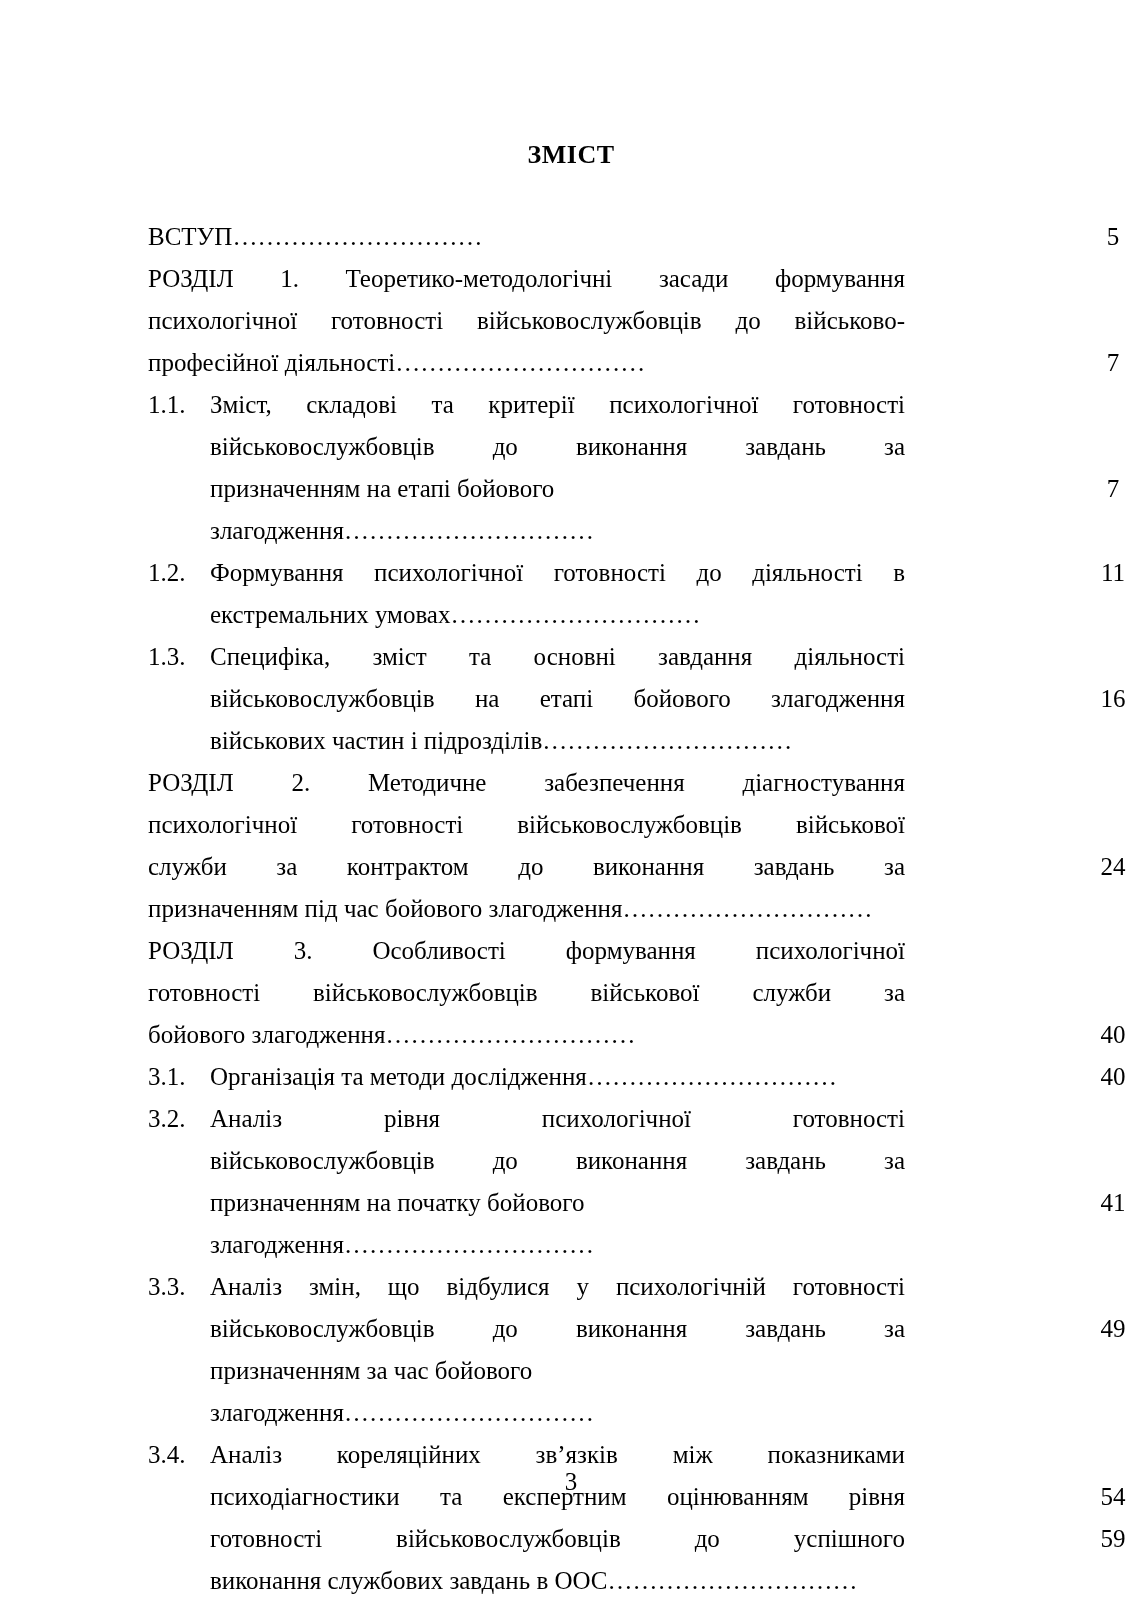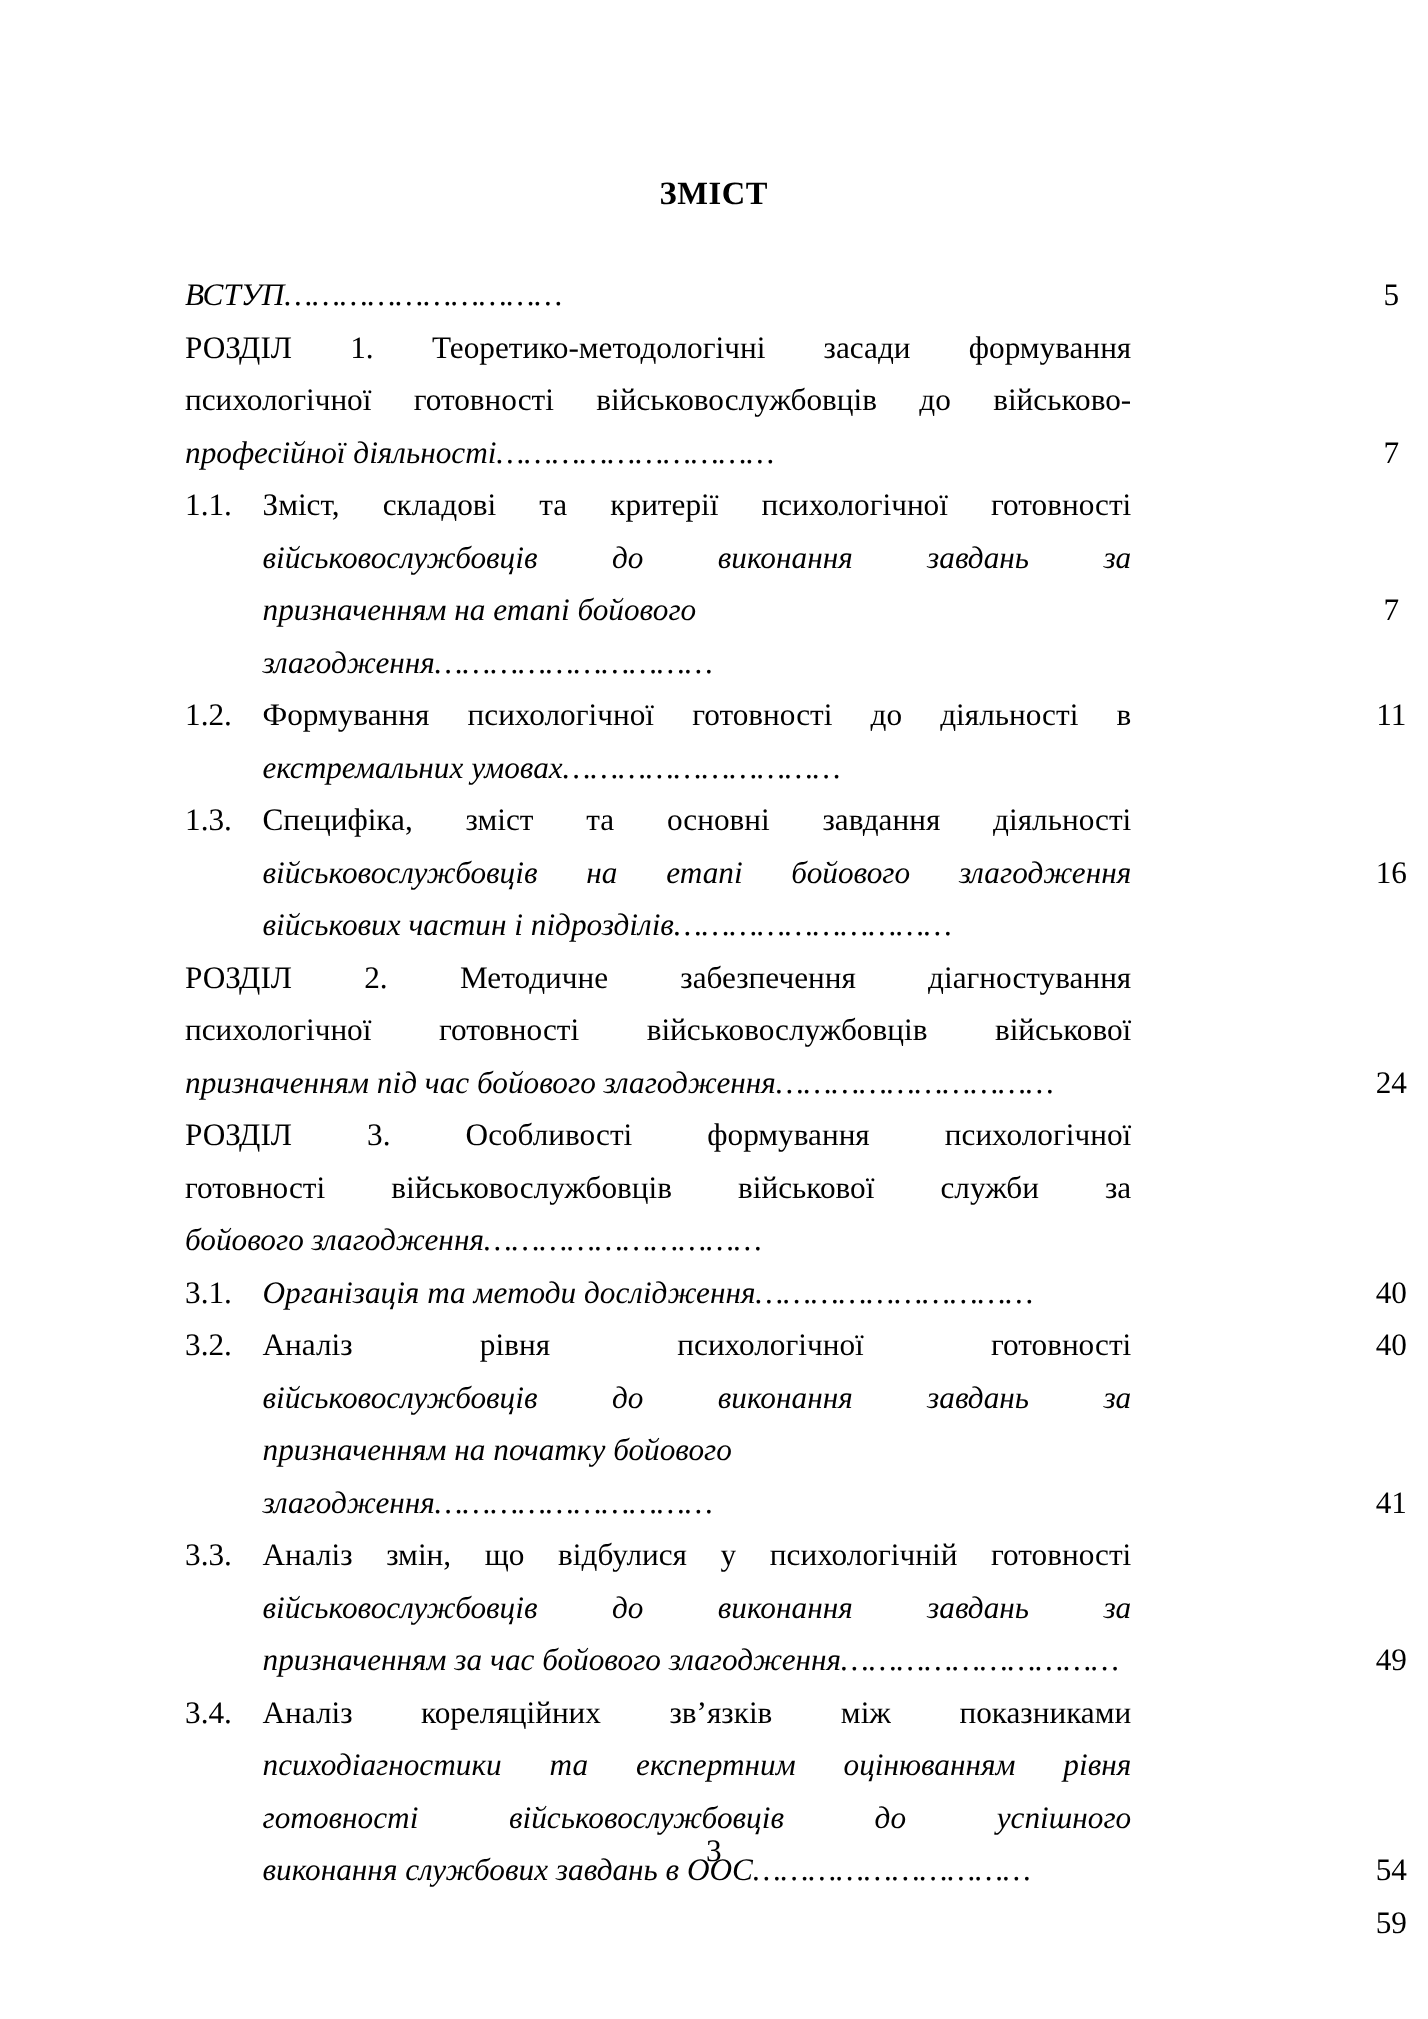--- a/index.html
+++ b/index.html
@@ -54,21 +54,20 @@
     display: block;
     width: 757px;
     text-align: justify;
     text-align-last: justify;
     white-space: nowrap;
   }
   .line.last {
     text-align: right;
     text-align-last: left;
     white-space: normal;
-    font-style: italic;
   }
 
   
   .num-row {
     display: flex;
     width: 757px;
     align-items: baseline;
   }
   .num-label {
     flex: 0 0 62px;
@@ -82,21 +81,20 @@
   .num-body .line.last {
     width: 695px;
   }
   .sub-line {
     display: block;
     width: 695px;
     margin-left: 62px;
     text-align: justify;
     text-align-last: justify;
     white-space: nowrap;
-    font-style: italic;
   }
   .sub-line.last {
     text-align: left;
     text-align-last: left;
     white-space: normal;
   }
 
   
   .pn {
     position: absolute;
@@ -180,20 +178,23 @@
         <span class="sub-line last">військових частин і підрозділів<span style="letter-spacing: 0px;">…………………………</span></span>
       </div>
       <span class="pn" style="top: 462px; text-align: center;">16</span>
       <div class="toc-entry">
         <span class="line">РОЗДІЛ 2. Методичне забезпечення діагностування</span>
       </div>
       <div class="toc-entry">
         <span class="line">психологічної готовності військовослужбовців військової</span>
       </div>
       <div class="toc-entry">
+        <span class="line">служби за контрактом до виконання завдань за</span>
+      </div>
+      <div class="toc-entry">
         <span class="line last">призначенням під час бойового злагодження<span style="letter-spacing: 0px;">…………………………</span></span>
       </div>
       <span class="pn" style="top: 630px;">24</span>
       <div class="toc-entry">
         <span class="line">РОЗДІЛ 3. Особливості формування психологічної</span>
       </div>
       <div class="toc-entry">
         <span class="line">готовності військовослужбовців військової служби за</span>
       </div>
       <div class="toc-entry">

